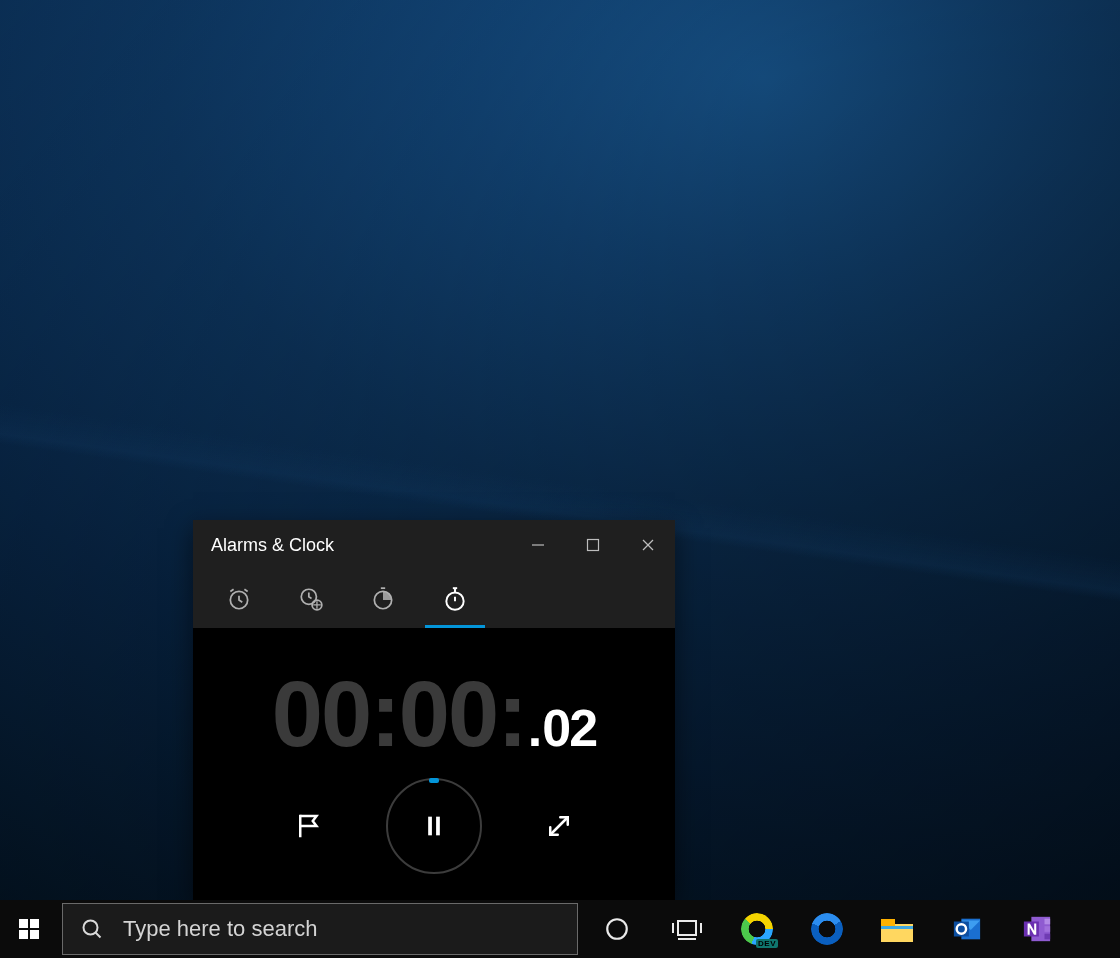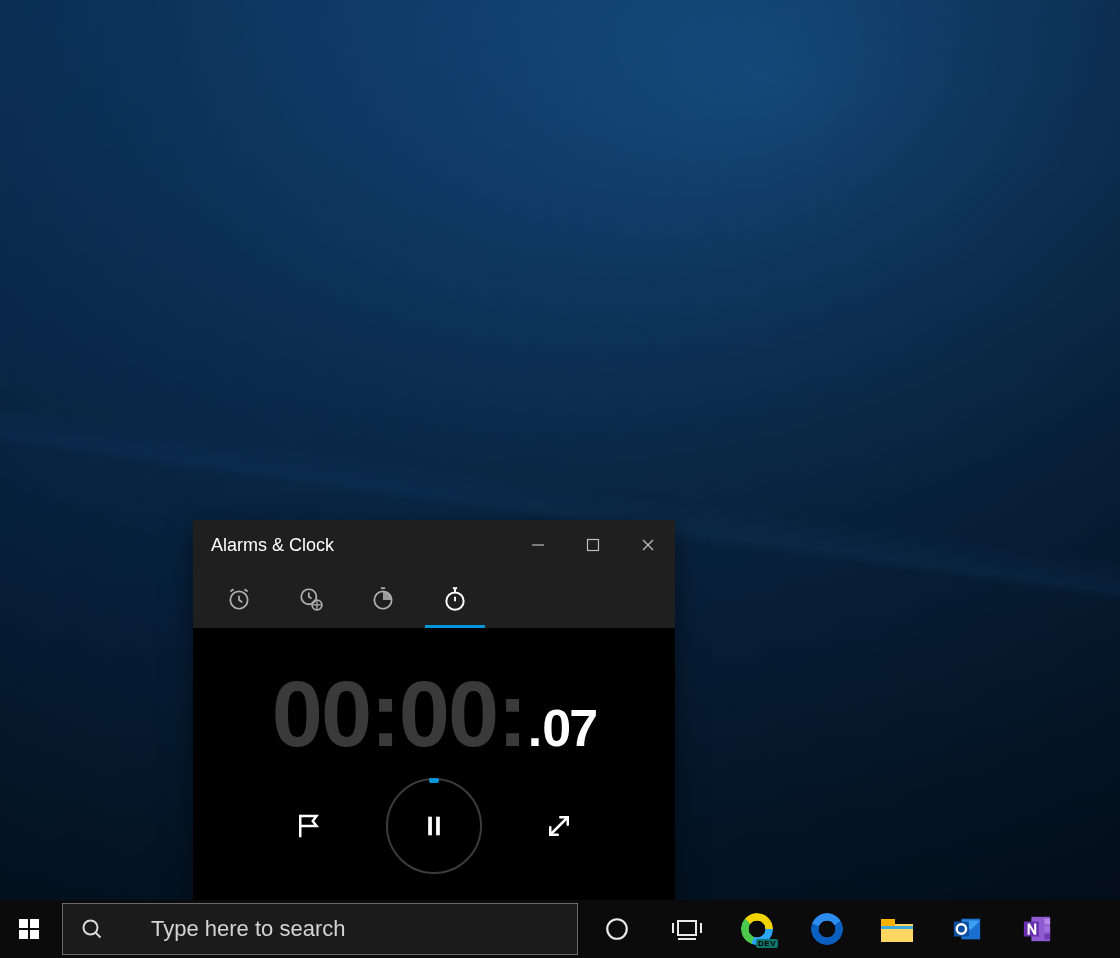--- a/index.html
+++ b/index.html
@@ -178,21 +178,20 @@
   }
   .search-box {
     height: 50px;
     margin: 4px 4px 4px 4px;
     flex: 0 0 514px;
     background: #1b1b1b;
     border: 1px solid #6a6a6a;
     display: flex;
     align-items: center;
     color: #c9c9c9;
-    gap: 28px;
   }
   .search-box .icon {
     width: 58px;
     display:flex; align-items:center; justify-content:center;
     color:#d9d9d9;
   }
   .search-box input {
     flex: 1;
     background: transparent;
     border: none;
@@ -299,21 +298,21 @@
     </div>
   </div>
 
   <div class="stopwatch-panel">
     <div class="time-readout">
       <span class="t-big dim">00</span>
       <span class="t-big dim">:</span>
       <span class="t-big dim">00</span>
       <span class="t-big dim">:</span>
       <span class="t-small">.</span>
-      <span class="t-small">07</span>
+      <span class="t-small">02</span>
     </div>
 
     <div class="controls">
       <div class="ctrl-btn" title="Laps">
         <svg viewBox="0 0 24 24" width="30" height="30" fill="none" stroke="currentColor" stroke-width="2">
           <path d="M5 3v18"></path>
           <path d="M5 4h13l-3 4 3 4H5" fill="none"></path>
         </svg>
       </div>
       <div class="ctrl-main" title="Pause">

